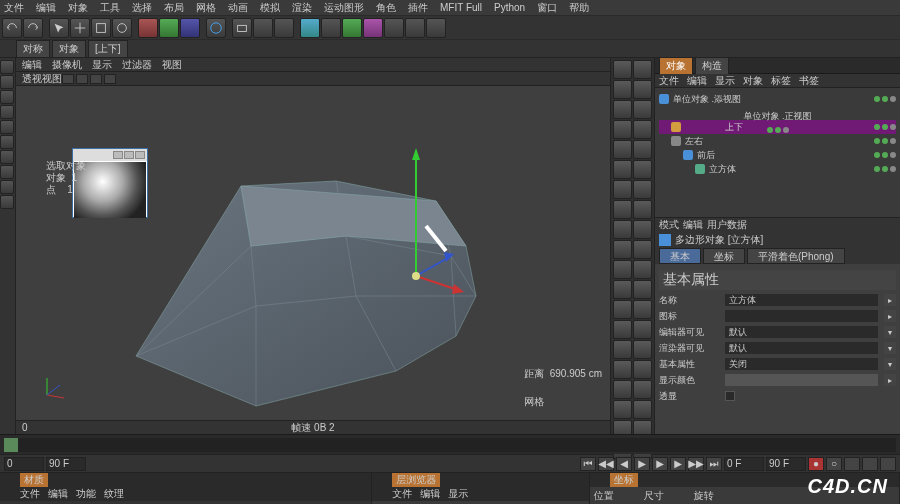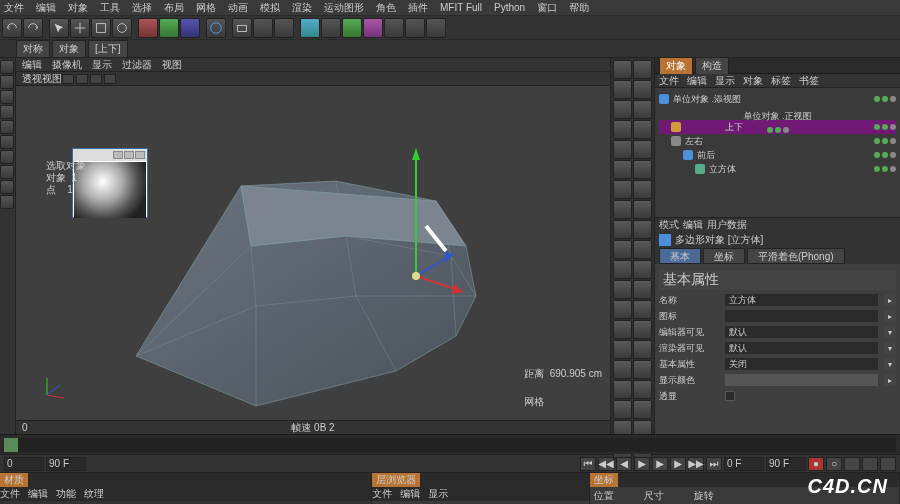--- a/index.html
+++ b/index.html
@@ -66,21 +66,21 @@
 .attr-row .ar{width:12px;height:12px;background:#444;display:flex;align-items:center;justify-content:center;font-size:8px}
 .attr-group{background:#444;padding:1px 4px;margin:2px 0;font-size:14px}
 .timeline{height:20px;background:#2a2a2a;display:flex;align-items:center;border-top:1px solid #1a1a1a;position:relative}
 .timeline .track{flex:1;height:14px;background:#222;margin:0 4px;position:relative}
 .timeline .marker{position:absolute;left:0;top:0;width:14px;height:14px;background:#5a8a5a}
 .timeline-ctrl{height:18px;background:#333;display:flex;align-items:center;padding:0 4px;gap:2px;border-top:1px solid #222}
 .timeline-ctrl .tc{width:16px;height:14px;background:#444;border:1px solid #222;display:flex;align-items:center;justify-content:center}
 .timeline-ctrl .tcn{width:40px;height:14px;background:#2a2a2a;border:1px solid #222;padding:0 2px}
 .bottom{height:36px;background:#333;display:flex;border-top:1px solid #222}
 .bottom .bp{flex:1;border-right:1px solid #222;display:flex;flex-direction:column}
-.bottom .bp-head{height:14px;background:#2a2a2a;display:flex;align-items:center;padding:0 0;gap:8px}
+.bottom .bp-head{height:14px;background:#2a2a2a;display:flex;align-items:center;padding:0 20px;gap:8px}
 .bottom .bp-head .tab{padding:0 4px;background:#444}
 .bottom .bp-head .tab.active{background:#b87333}
 .bottom .bp-body{flex:1;background:#3a3a3a;padding:2px 4px;font-size:9px}
 .watermark{position:absolute;right:12px;bottom:6px;font-size:20px;font-weight:bold;color:#fff;letter-spacing:1px;font-style:italic}
 </style>
 </head>
 <body>
 
 <div class="menubar">
     <span>文件</span>

